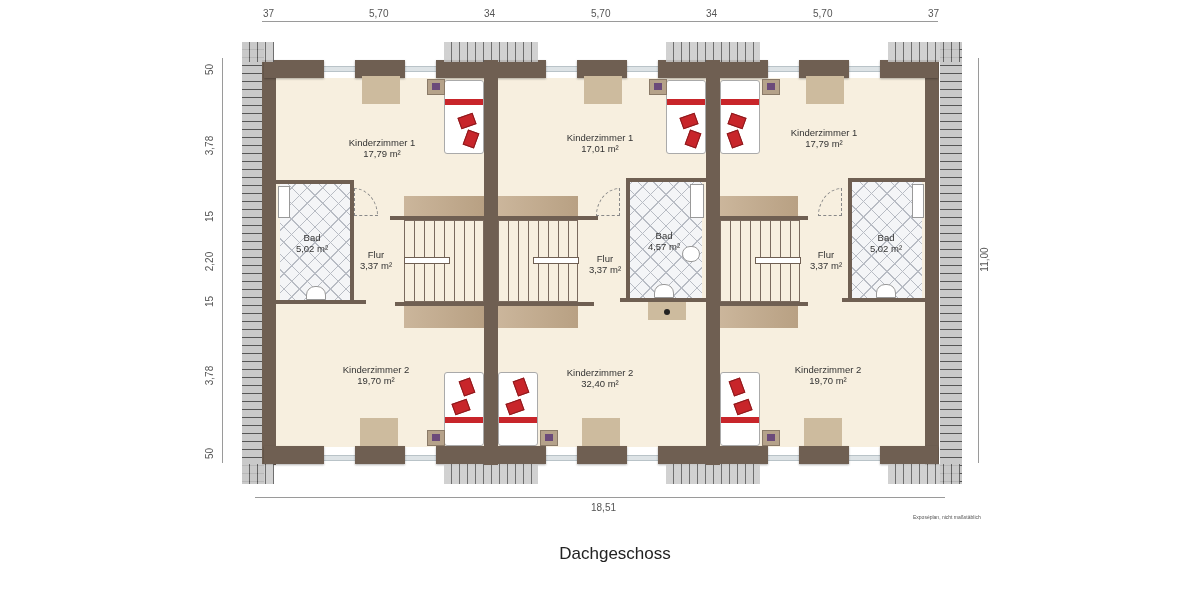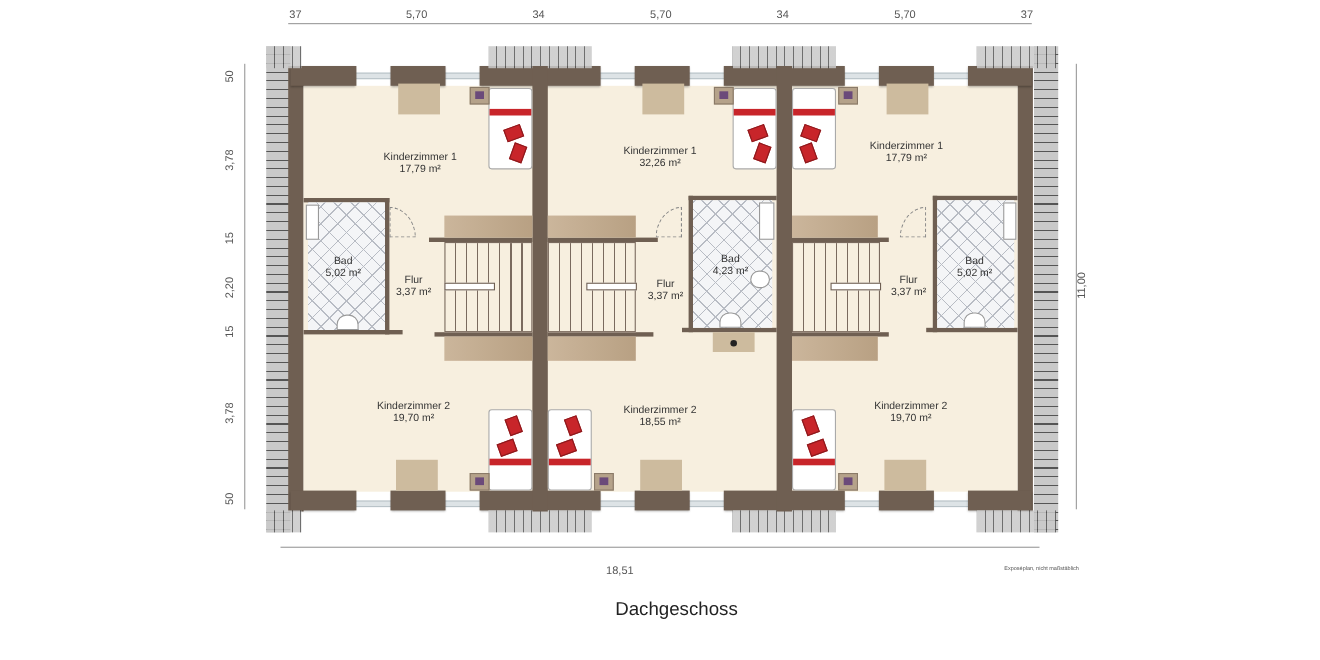--- a/index.html
+++ b/index.html
@@ -49,21 +49,21 @@
 <div class="vtext" style="left:204px;top:211px;">15</div>
 <div class="vtext" style="left:200px;top:256px;">2,20</div>
 <div class="vtext" style="left:204px;top:296px;">15</div>
 <div class="vtext" style="left:200px;top:370px;">3,78</div>
 <div class="vtext" style="left:204px;top:448px;">50</div>
 
 <div class="dimline" style="left:978px;top:58px;width:1px;height:405px;"></div>
 <div class="vtext" style="left:972px;top:254px;">11,00</div>
 
 <div class="dimline" style="left:255px;top:497px;width:690px;height:1px;"></div>
-<div class="dimtext" style="left:551px;top:502px;margin-top:12px;">18,51</div>
+<div class="dimtext" style="left:591px;top:502px;">18,51</div>
 
 <div class="abs" style="left:0;top:0;width:1200px;height:600px;">
 
   <div class="roofh" style="left:242px;top:42px;width:22px;height:442px;"></div>
   <div class="roofh" style="left:940px;top:42px;width:22px;height:442px;"></div>
 
   <div class="wall" style="left:262px;top:60px;width:14px;height:405px;"></div>
   <div class="wall" style="left:925px;top:60px;width:14px;height:405px;"></div>
 
   <div class="floor" style="left:276px;top:78px;width:649px;height:369px;"></div>
@@ -156,41 +156,41 @@
     <div class="wall" style="left:626px;top:178px;width:4px;height:124px;"></div>
     <div class="wall" style="left:620px;top:298px;width:86px;height:4px;"></div>
     <div class="tile" style="left:630px;top:182px;width:72px;height:116px;"></div>
     <div class="fixture" style="left:690px;top:184px;width:12px;height:32px;"></div>
     <div class="fixture" style="left:682px;top:246px;width:16px;height:14px;border-radius:8px;"></div>
     <div class="fixture" style="left:654px;top:284px;width:18px;height:12px;border-radius:9px 9px 0 0;"></div>
     <div class="desk" style="left:648px;top:302px;width:38px;height:18px;"></div>
     <div class="abs" style="left:664px;top:309px;width:6px;height:6px;background:#222;border-radius:50%;"></div>
     <div class="label" style="left:664px;top:230px;">
       <div>Bad</div>
-      <div>4,23 m²</div>
+      <div>4,57 m²</div>
     </div>
     <div class="wall" style="left:498px;top:216px;width:100px;height:4px;"></div>
     <div class="wall" style="left:498px;top:302px;width:96px;height:4px;"></div>
     <div class="landing" style="left:498px;top:196px;width:80px;height:20px;"></div>
     <div class="landing" style="left:498px;top:306px;width:80px;height:22px;"></div>
     <div class="stairs" style="left:498px;top:220px;width:78px;height:80px;
       background-image:repeating-linear-gradient(90deg,transparent 0 9px,#7a6a5e 9px 10px),linear-gradient(#f7efdf,#f7efdf);"></div>
     <div class="rail" style="left:533px;top:257px;width:44px;height:5px;"></div>
     <div class="door-arc" style="left:596px;top:188px;width:22px;height:26px;border-radius:100% 0 0 0;"></div>
     <div class="label" style="left:605px;top:253px;">
       <div>Flur</div>
       <div>3,37 m²</div>
     </div>
     <div class="label" style="left:600px;top:132px;">
       <div>Kinderzimmer 1</div>
-      <div>32,26 m²</div>
+      <div>17,01 m²</div>
     </div>
     <div class="label" style="left:600px;top:367px;">
       <div>Kinderzimmer 2</div>
-      <div>18,55 m²</div>
+      <div>32,40 m²</div>
     </div>
     <div class="desk" style="left:584px;top:76px;width:38px;height:28px;"></div>
     <div class="desk" style="left:582px;top:418px;width:38px;height:28px;"></div>
     <div class="bed" style="left:666px;top:80px;width:38px;height:72px;">
         <div class="bedband" style="top:18px;"></div>
         <div class="pillow" style="left:14px;top:34px;transform:rotate(-20deg);"></div>
         <div class="pillow" style="left:18px;top:52px;transform:rotate(-70deg);"></div>
       </div>
     <div class="nightstand" style="left:649px;top:79px;"></div>
     <div class="bed" style="left:498px;top:372px;width:38px;height:72px;">

